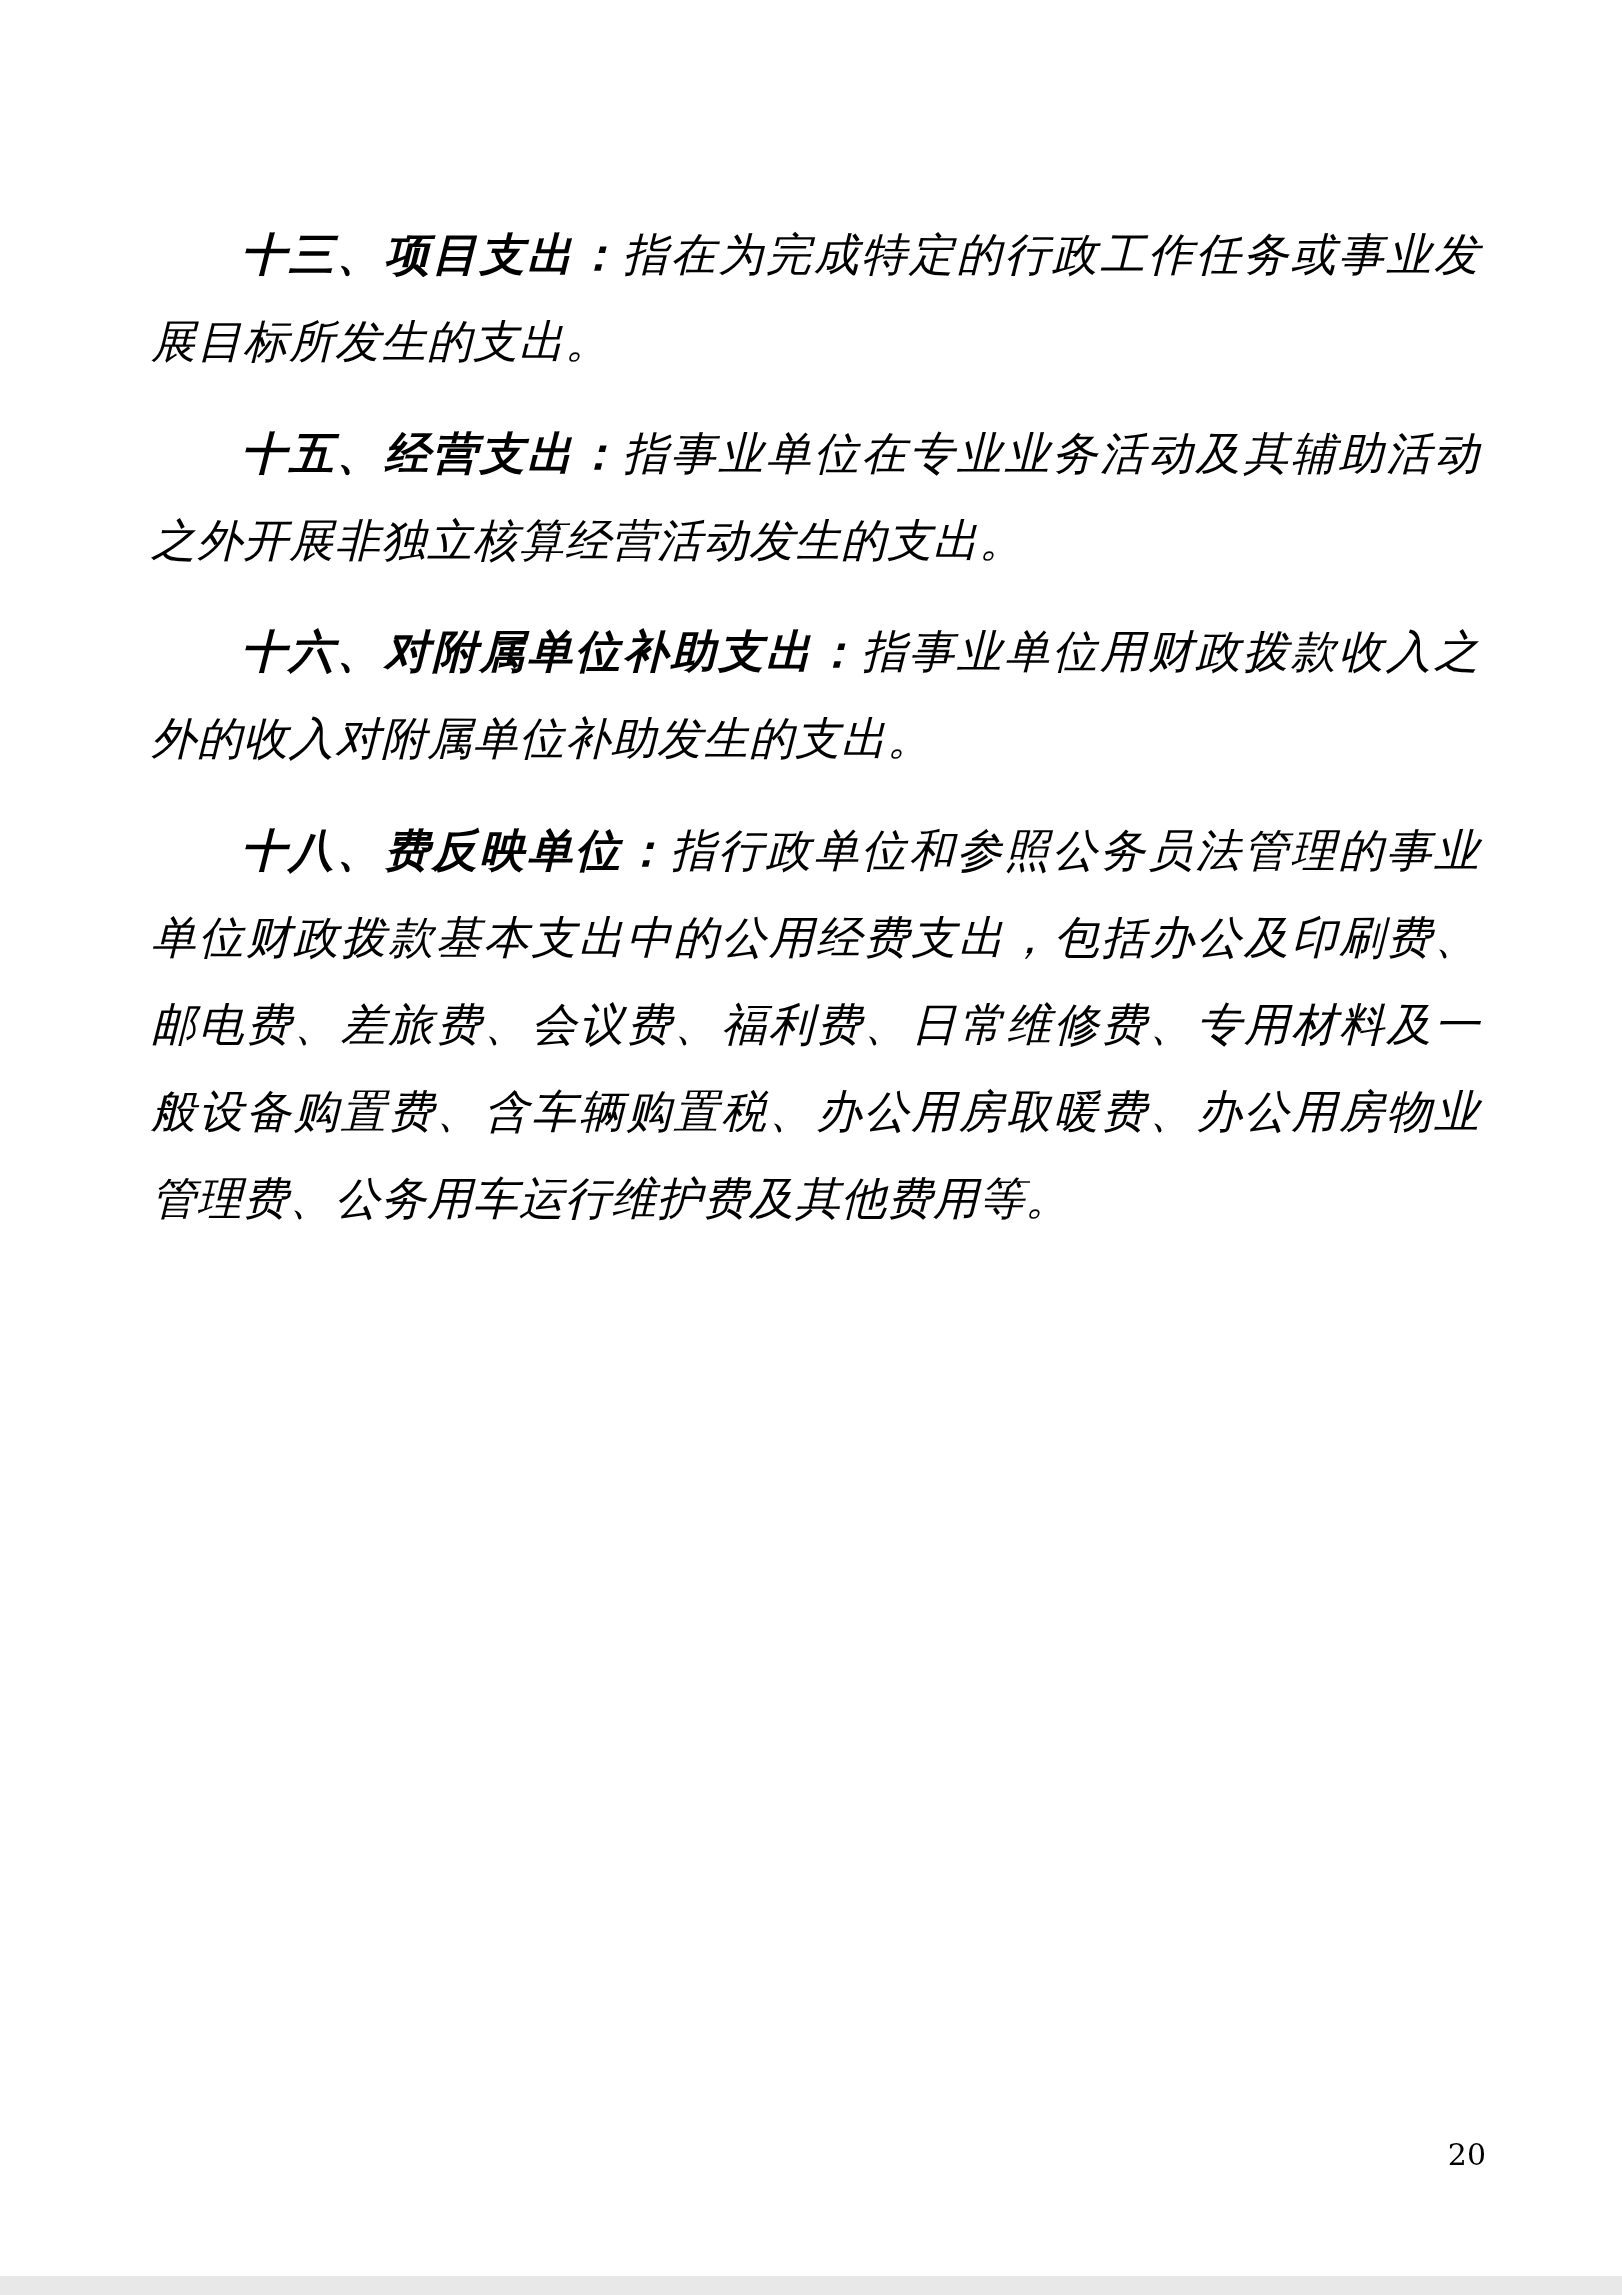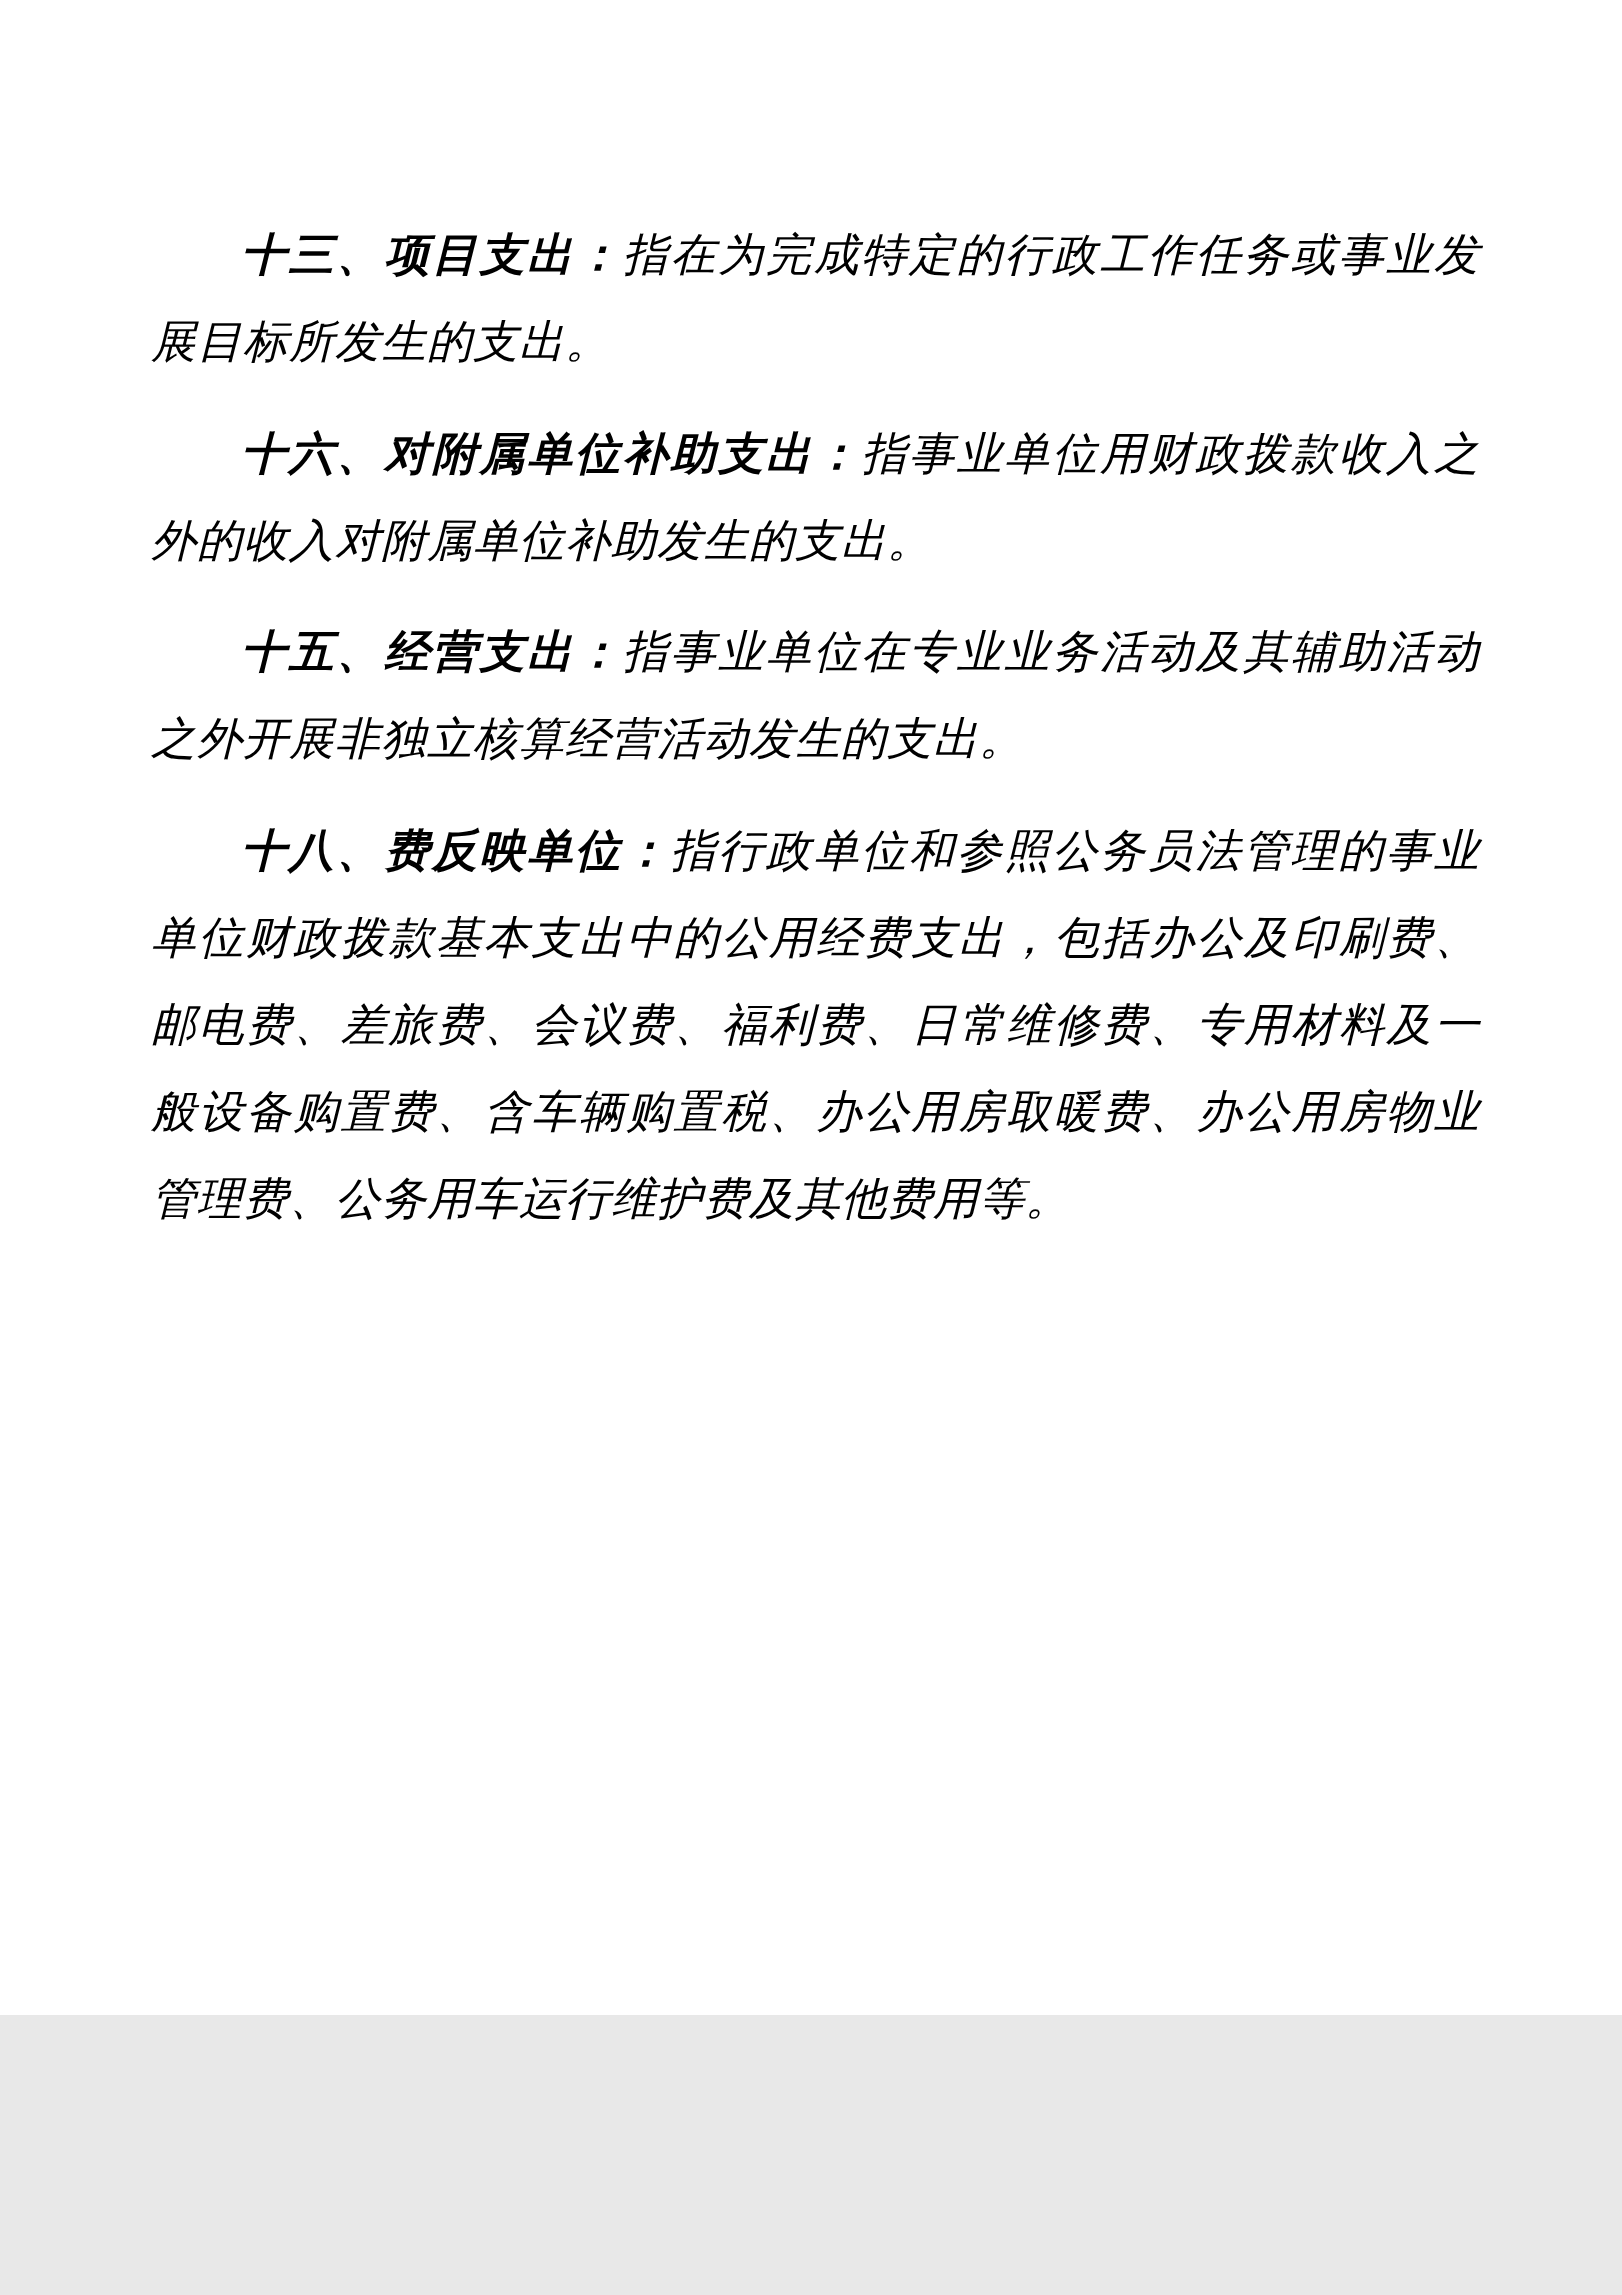--- a/index.html
+++ b/index.html
@@ -3,21 +3,21 @@
 <meta charset="utf-8">
 <style>
   html, body {
     margin: 0;
     padding: 0;
     background: #e8e8e8;
   }
   .page {
     position: relative;
     width: 1623px;
-    height: 2015px;
+    height: 2276px;
     background: #ffffff;
     overflow: hidden;
     font-family: "DejaVu Serif", "Liberation Serif", serif;
     color: #000000;
   }
   .content {
     position: absolute;
     left: 151px;
     top: 211px;
     width: 1329px;
@@ -55,23 +55,23 @@
 </style>
 </head>
 <body>
 
 <div class="page">
   <div class="content">
 
     <p class="para"><span class="term">十三、项目支出：</span><span class="definition">指在为完成特定的行政工作任务或事业发展目标所发生的支出。</span></p>
 
 
+    <p class="para"><span class="term">十五、经营支出：</span><span class="definition">指事业单位在专业业务活动及其辅助活动之外开展非独立核算经营活动发生的支出。</span></p>
+
     <p class="para"><span class="term">十六、对附属单位补助支出：</span><span class="definition">指事业单位用财政拨款收入之外的收入对附属单位补助发生的支出。</span></p>
-
-    <p class="para"><span class="term">十五、经营支出：</span><span class="definition">指事业单位在专业业务活动及其辅助活动之外开展非独立核算经营活动发生的支出。</span></p>
 
 
     <p class="para"><span class="term">十八、费反映单位：</span><span class="definition">指行政单位和参照公务员法管理的事业单位财政拨款基本支出中的公用经费支出，包括办公及印刷费、邮电费、差旅费、会议费、福利费、日常维修费、专用材料及一般设备购置费、含车辆购置税、办公用房取暖费、办公用房物业管理费、公务用车运行维护费及其他费用等。</span></p>
 
   </div>
 
   <div class="page-number">20</div>
 </div>
 
 

